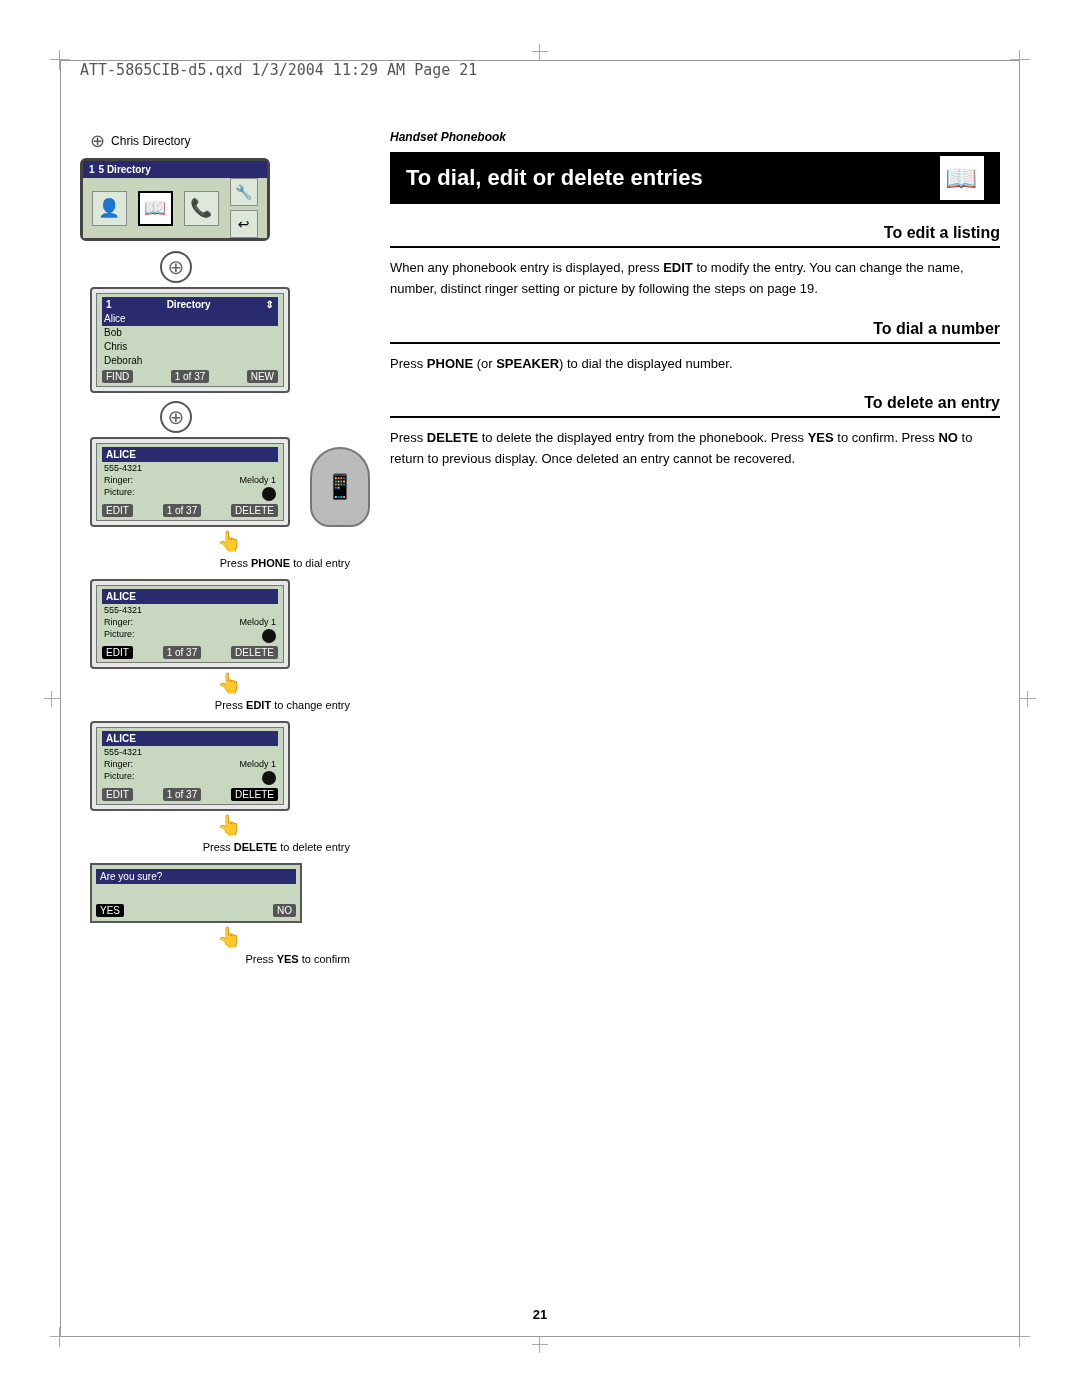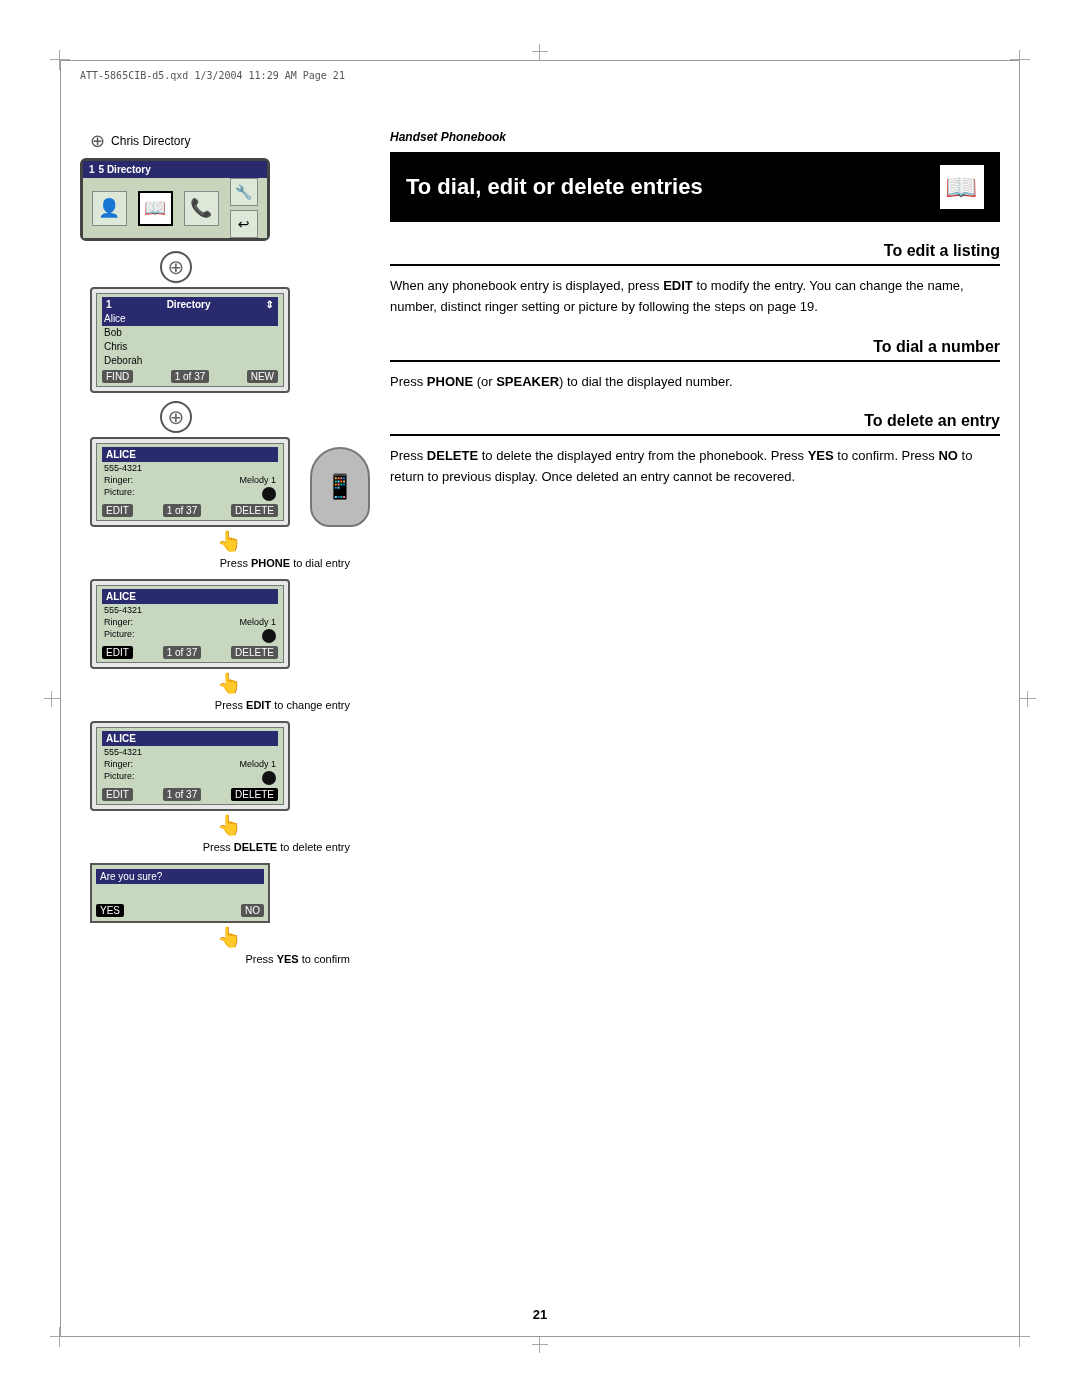--- a/index.html
+++ b/index.html
@@ -32,23 +32,23 @@
     }
     .page-border-right {
       position: absolute;
       top: 60px; bottom: 60px; right: 60px;
       width: 1px; background: #999;
     }
 
     
     .page-meta {
       position: absolute;
-      top: 70px;
+      top: 61px;
       left: 80px;
-      font-size: 10px;
+      font-size: 15px;
       color: #555;
       font-family: monospace;
     }
 
     
     .left-column {
       position: absolute;
       top: 130px;
       left: 80px;
       width: 270px;
@@ -237,21 +237,21 @@
     .section-label-italic {
       font-style: italic;
       font-size: 12px;
       font-weight: bold;
       margin-bottom: 8px;
     }
 
     .page-title-banner {
       background: #000;
       color: #fff;
-      padding: 13px 16px;
+      padding: 4px 16px;
       font-size: 22px;
       font-weight: bold;
       display: flex;
       align-items: center;
       justify-content: space-between;
       margin-bottom: 20px;
     }
 
     .title-book-icon {
       width: 44px; height: 44px;
@@ -324,21 +324,21 @@
       content: '';
       position: absolute;
       background: #aaa;
     }
     .edge-reg::before { width: 1px; height: 16px; top: 2px; left: 9px; }
     .edge-reg::after { width: 16px; height: 1px; top: 9px; left: 2px; }
 
     .are-you-sure-screen {
       background: #c8d8c0;
       border: 2px solid #555;
-      width: 180px;
+      width: 212px;
       padding: 4px;
     }
     .are-you-sure-q {
       background: #2a2a6e;
       color: white;
       font-size: 10px;
       padding: 2px 4px;
       margin-bottom: 20px;
     }
     .are-you-sure-keys {

